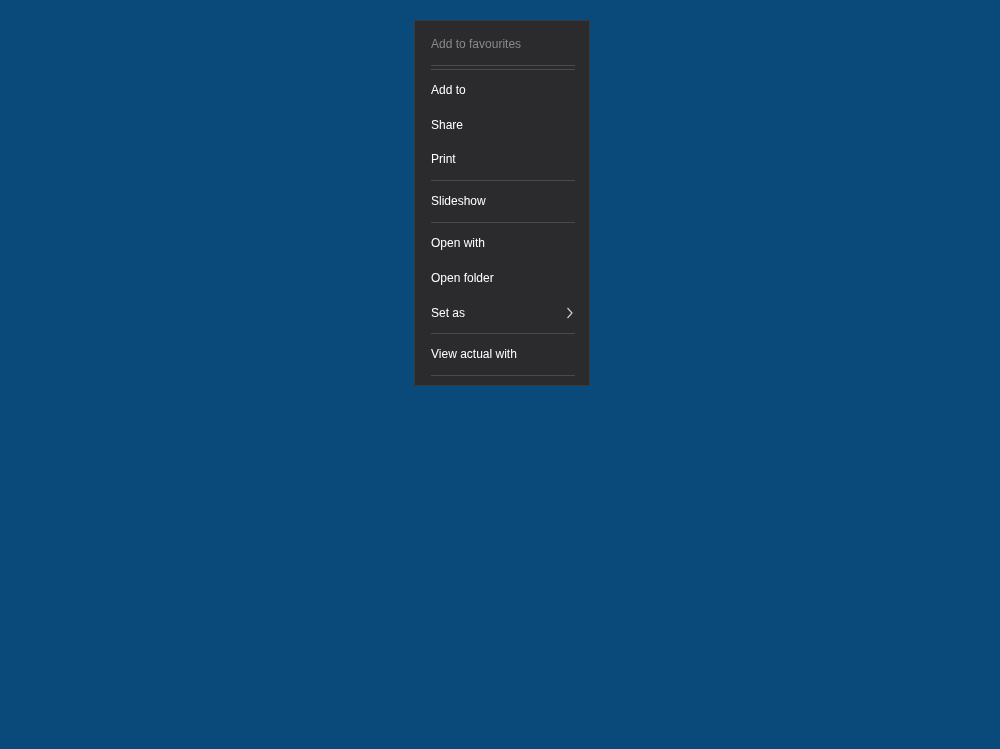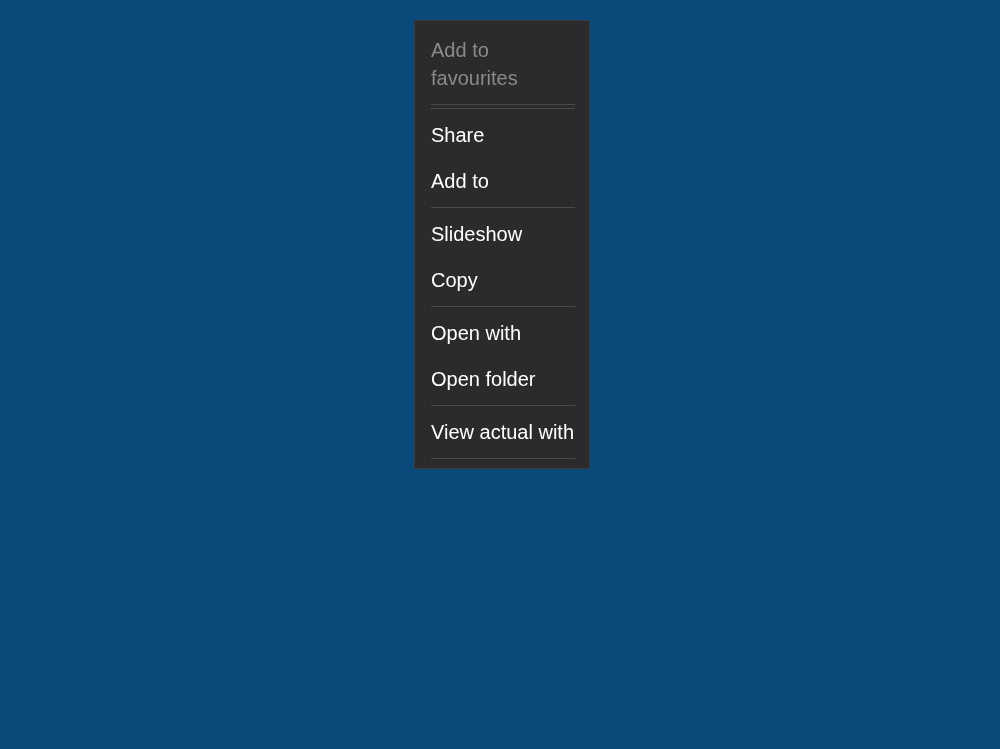--- a/index.html
+++ b/index.html
@@ -23,21 +23,21 @@
       background: #2b2b2e;
       border: 1px solid #3a3a3d;
       padding: 6px 0;
     }
     .menu-item {
       display: flex;
       align-items: center;
       justify-content: space-between;
       padding: 9px 14px 9px 16px;
       color: #ffffff;
-      font-size: 20px;
+      font-size: 12px;
       font-weight: 400;
       cursor: default;
       line-height: 1.4;
     }
     .menu-item.disabled {
       color: #8a8a8d;
     }
     .menu-separator {
       height: 1px;
       background: #4a4a4d;
@@ -70,50 +70,58 @@
   </div>
 
 
 
   <div class="menu-separator"></div>
 
 
   <div class="menu-separator"></div>
 
   <div class="menu-item">
+    <span>Add to</span>
+  </div>
+
+  <div class="menu-item">
     <span>Share</span>
   </div>
 
   <div class="menu-item">
-    <span>Add to</span>
+    <span>Print</span>
   </div>
-
 
   <div class="menu-separator"></div>
 
   <div class="menu-item">
     <span>Slideshow</span>
   </div>
 
 
 
-  <div class="menu-item">
-    <span>Copy</span>
-  </div>
 
   <div class="menu-separator"></div>
 
   <div class="menu-item">
     <span>Open with</span>
   </div>
 
   <div class="menu-item">
     <span>Open folder</span>
   </div>
 
+  <div class="menu-item">
+    <span>Set as</span>
+    <span class="chevron">
+      <svg viewBox="0 0 8 12">
+          <path d="M1.5 1 L6 6 L1.5 11"></path>
+        </svg>
+    </span>
+  </div>
 
   <div class="menu-separator"></div>
 
   <div class="menu-item">
     <span>View actual with</span>
   </div>
 
   <div class="menu-separator"></div>
 
 

